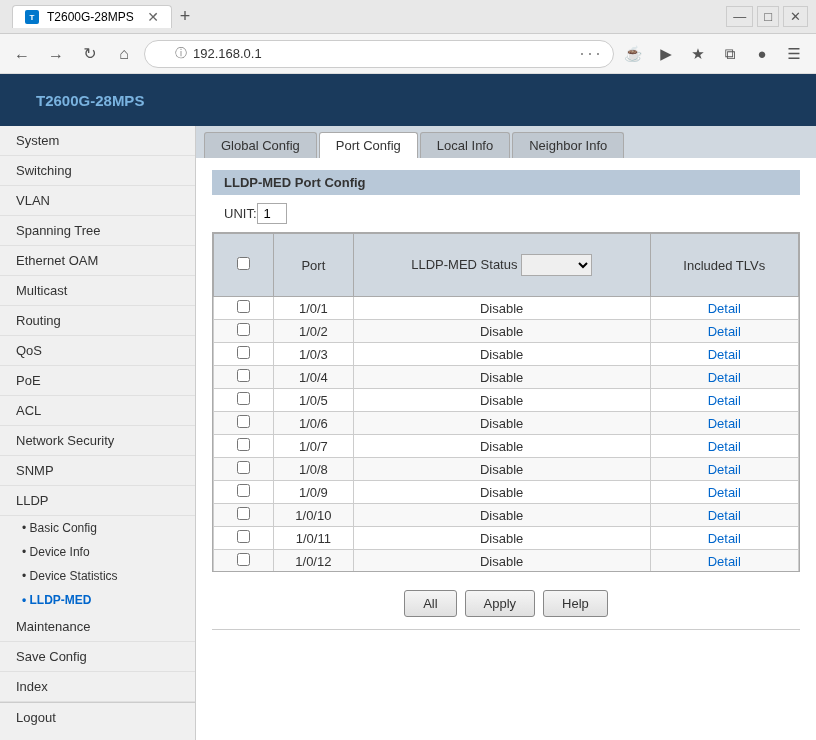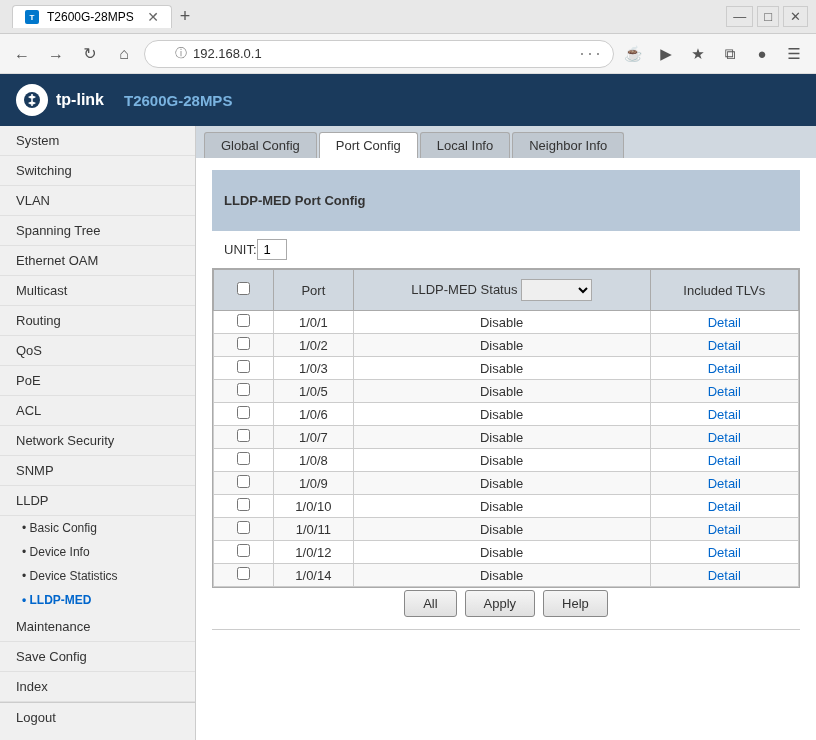--- a/index.html
+++ b/index.html
@@ -210,21 +210,21 @@
       color: #333;
       font-weight: normal;
     }
     .content-area {
       padding: 12px 16px;
       flex: 1;
       overflow-y: auto;
     }
     .section-title {
       background: #b8c8d8;
-      padding: 23px 12px;
+      padding: 5px 12px;
       font-size: 13px;
       font-weight: bold;
       color: #333;
       margin-bottom: 8px;
     }
     .unit-row {
       display: flex;
       align-items: center;
       margin-bottom: 8px;
       padding-left: 12px;
@@ -240,21 +240,21 @@
 
     
     .port-table {
       width: 100%;
       border-collapse: collapse;
       font-size: 13px;
     }
     .port-table th {
       background: #d0d8e0;
       border: 1px solid #aaa;
-      padding: 9px 8px;
+      padding: 20px 8px;
       text-align: center;
       font-weight: normal;
       color: #333;
     }
     .port-table td {
       border: 1px solid #ccc;
       padding: 3px 8px;
       text-align: center;
       color: #333;
     }
@@ -277,21 +277,21 @@
       border: 1px solid #aaa;
       padding: 2px 4px;
       font-size: 12px;
       min-width: 70px;
     }
 
     .btn-row {
       display: flex;
       justify-content: center;
       gap: 8px;
-      margin-top: 2px;
+      margin-top: 18px;
     }
     .action-btn {
       padding: 5px 18px;
       font-size: 13px;
       border: 1px solid #888;
       background: linear-gradient(to bottom, #f5f5f5, #e0e0e0);
       cursor: pointer;
       border-radius: 3px;
       color: #333;
     }
@@ -347,31 +347,20 @@
     <div class="toolbar-icon-btn">☕</div>
     <div class="toolbar-icon-btn">▶</div>
     <div class="toolbar-icon-btn">★</div>
     <div class="toolbar-icon-btn">⧉</div>
     <div class="toolbar-icon-btn">●</div>
     <div class="toolbar-icon-btn">☰</div>
   </div>
 </div>
 
 <div class="page-header">
-  <div class="tp-link-logo">
-    <div class="logo-icon">
-      <svg width="20" height="20" viewBox="0 0 20 20">
-        <circle cx="10" cy="10" r="8" fill="#1a3a5c"></circle>
-        <path d="M6 7 Q10 4 14 7 Q10 10 6 7Z" fill="white"></path>
-        <path d="M6 13 Q10 10 14 13 Q10 16 6 13Z" fill="white"></path>
-        <line x1="10" y1="4" x2="10" y2="16" stroke="white" stroke-width="1.5"></line>
-      </svg>
-    </div>
-    <span class="logo-text">tp-link</span>
-  </div>
   <span class="device-name-header">T2600G-28MPS</span>
 </div>
 
 <div class="main-layout">
 
   <div class="sidebar">
     <div class="sidebar-item">System</div>
     <div class="sidebar-item">Switching</div>
     <div class="sidebar-item">VLAN</div>
     <div class="sidebar-item">Spanning Tree</div>
@@ -445,20 +434,26 @@
                 <td><span class="detail-link">Detail</span></td>
               </tr>
               <tr>
                 <td><input type="checkbox" style=""></td>
                 <td>1/0/3</td>
                 <td>Disable</td>
                 <td><span class="detail-link">Detail</span></td>
               </tr>
               <tr>
                 <td><input type="checkbox" style=""></td>
+                <td>1/0/4</td>
+                <td>Disable</td>
+                <td><span class="detail-link">Detail</span></td>
+              </tr>
+              <tr>
+                <td><input type="checkbox" style=""></td>
                 <td>1/0/5</td>
                 <td>Disable</td>
                 <td><span class="detail-link">Detail</span></td>
               </tr>
               <tr>
                 <td><input type="checkbox" style=""></td>
                 <td>1/0/6</td>
                 <td>Disable</td>
                 <td><span class="detail-link">Detail</span></td>
               </tr>

